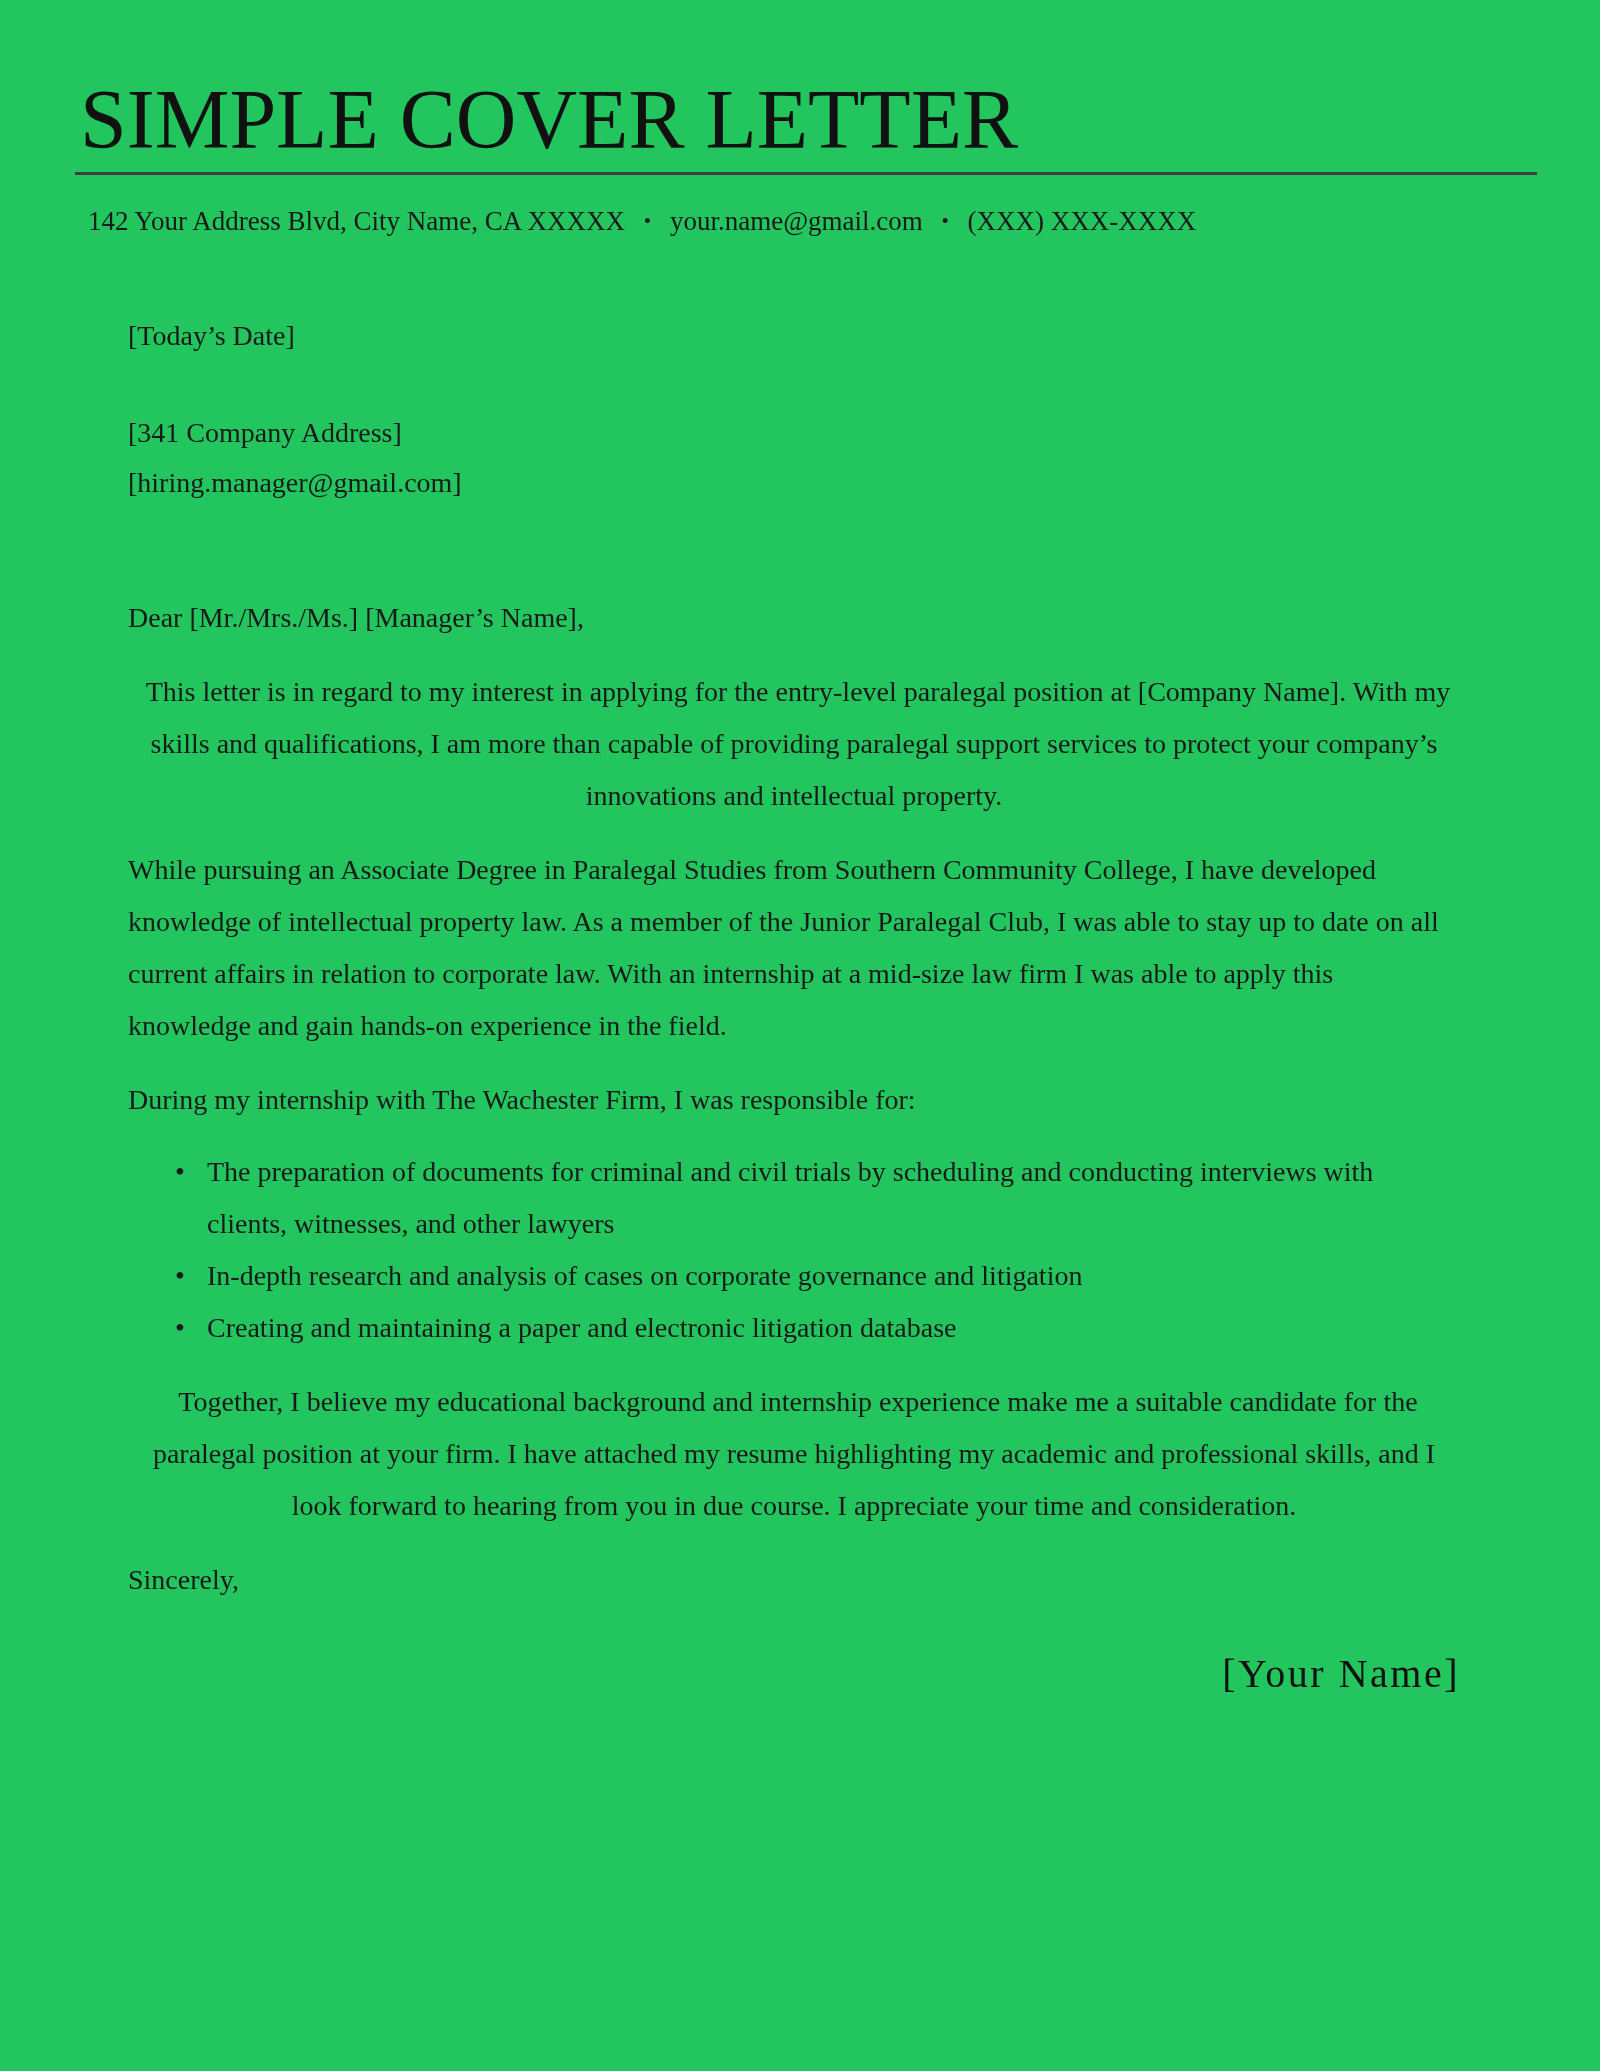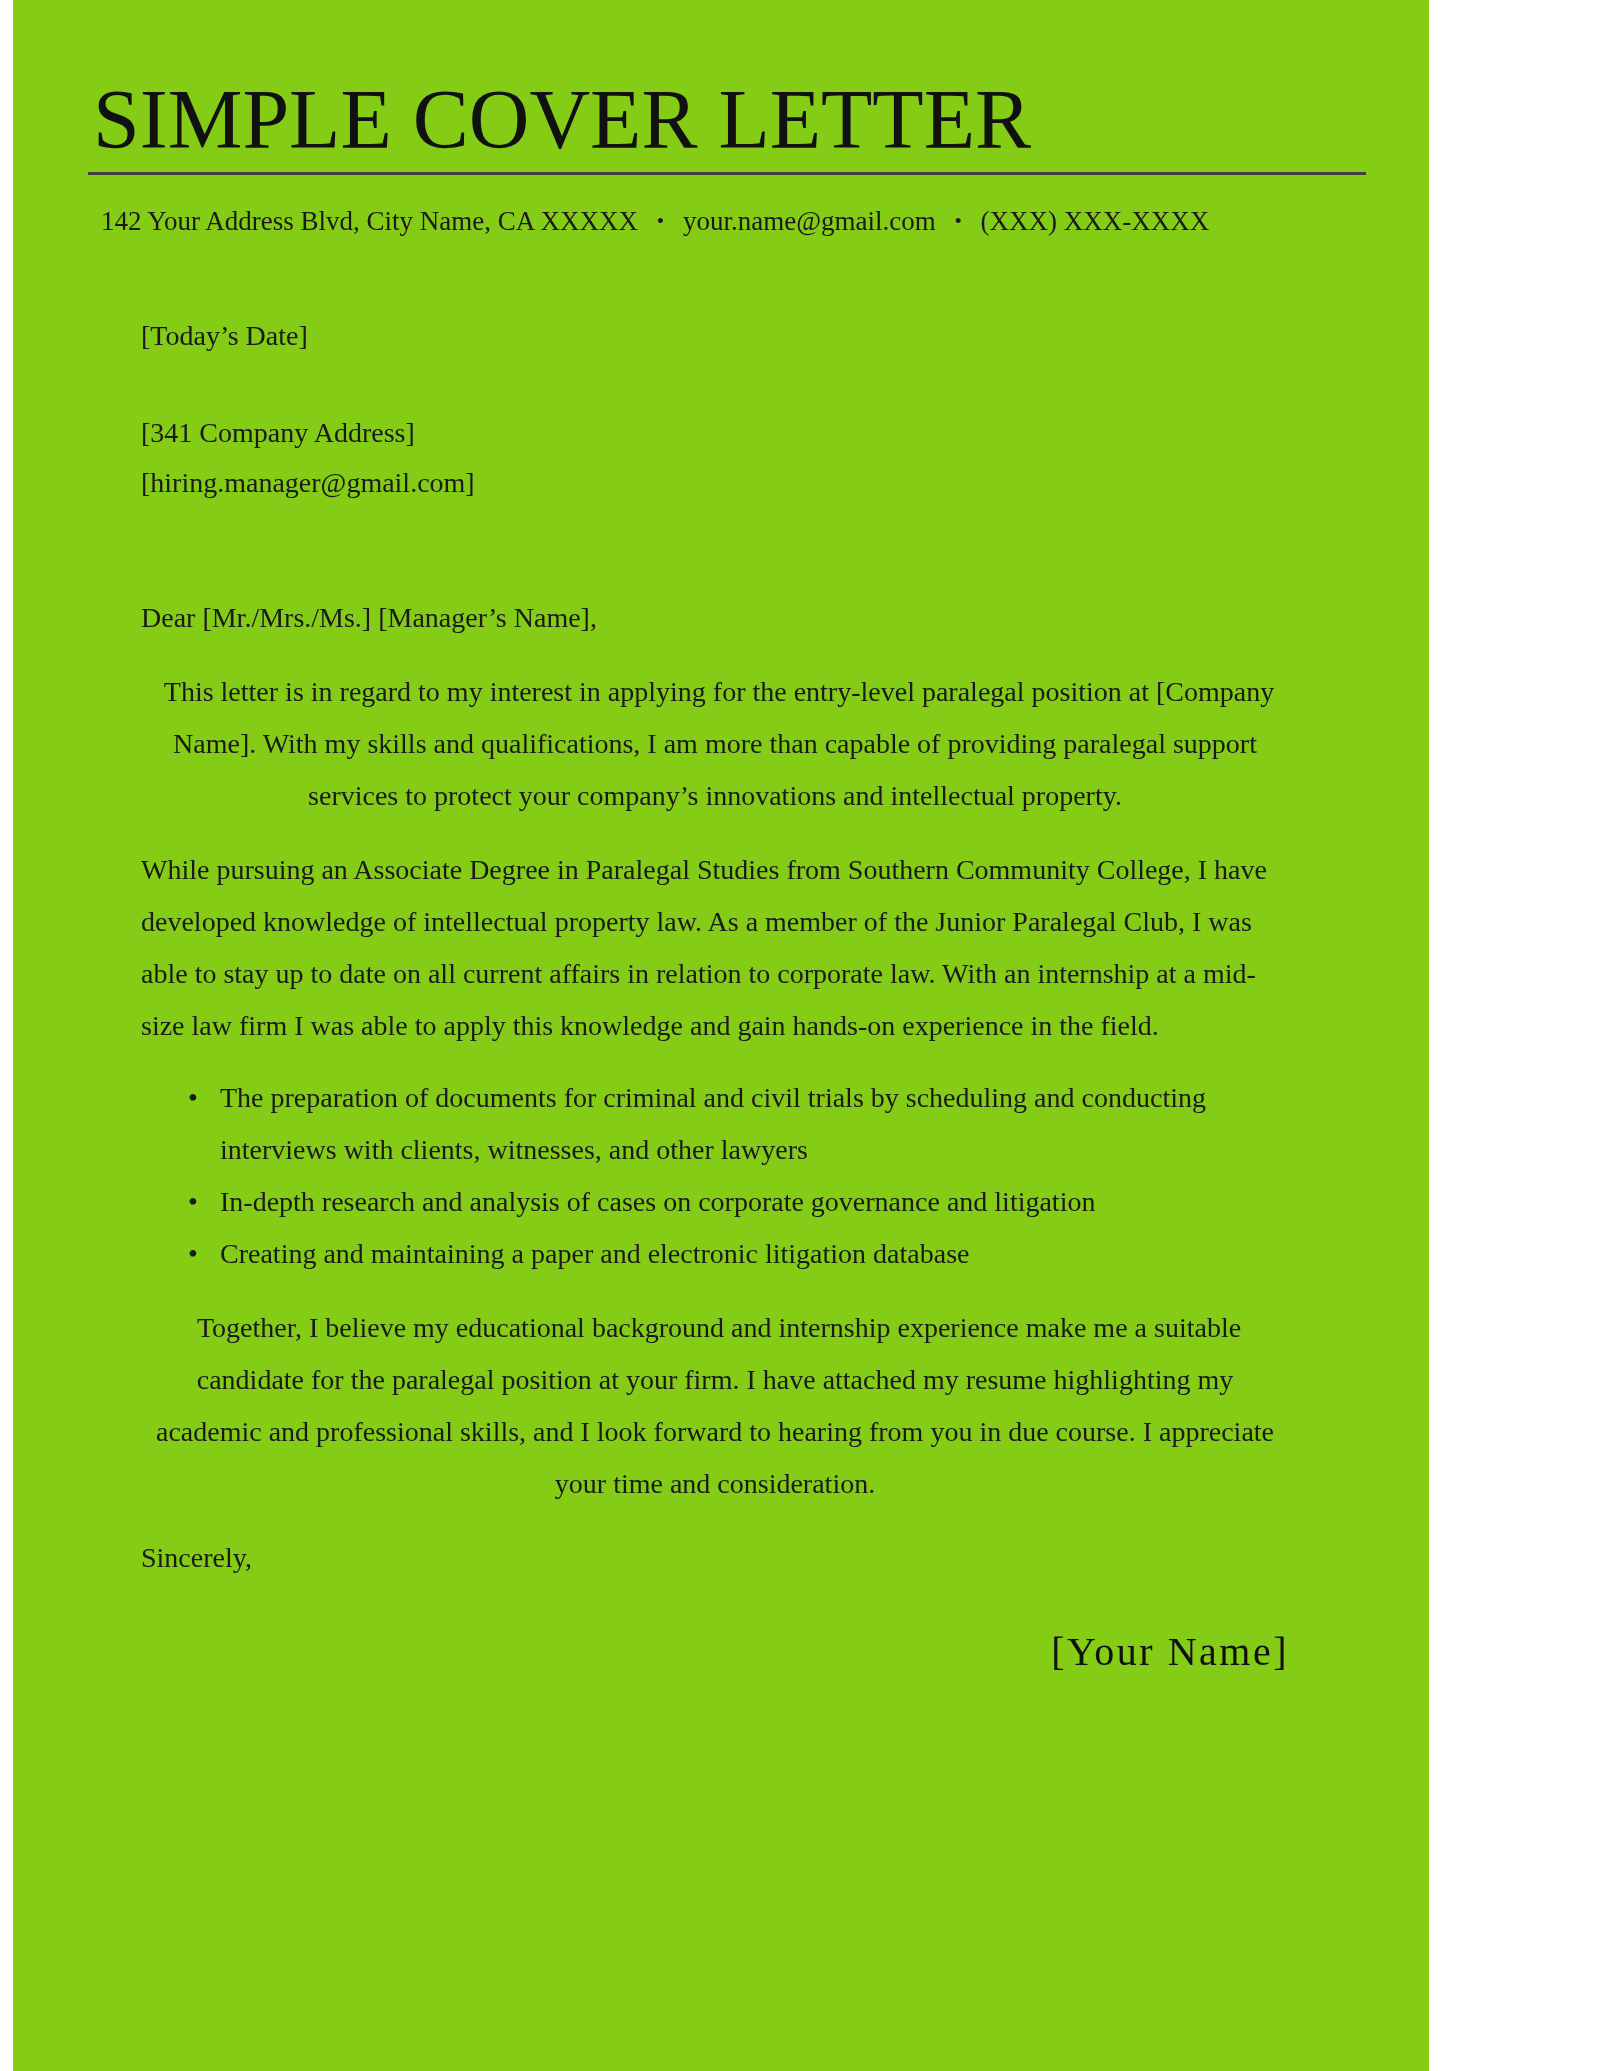--- a/index.html
+++ b/index.html
@@ -1,25 +1,24 @@
 <!DOCTYPE html>
 <html><head>
 <meta charset="utf-8">
 <style>
   * { margin: 0; padding: 0; box-sizing: border-box; }
   html, body { background: #ffffff; }
   .page {
     position: relative;
-    width: 1416px;
+    width: 1600px;
     height: 2071px;
-    background: #84cc16;
+    background: #22c55e;
     color: #1a1a1a;
     font-family: "Liberation Serif", "DejaVu Serif", serif;
     overflow: hidden;
-    margin-left: 13px;
   }
 
   
   .header { padding: 78px 63px 0 75px; }
   .title {
     margin-left: 5px;
     font-size: 84px;
     line-height: 84px;
     font-weight: 400;
     letter-spacing: 0;
@@ -114,20 +113,21 @@
       <p>[341 Company Address]</p>
       <p>[hiring.manager@gmail.com]</p>
     </div>
 
     <p class="salutation">Dear [Mr./Mrs./Ms.] [Manager’s Name],</p>
 
     <p class="para indent-sp">This letter is in regard to my interest in applying for the entry-level paralegal position at [Company Name]. With my skills and qualifications, I am more than capable of providing paralegal support services to protect your company’s innovations and intellectual property.</p>
 
     <p class="para">While pursuing an Associate Degree in Paralegal Studies from Southern Community College, I have developed knowledge of intellectual property law. As a member of the Junior Paralegal Club, I was able to stay up to date on all current affairs in relation to corporate law. With an internship at a mid-size law firm I was able to apply this knowledge and gain hands-on experience in the field.</p>
 
+    <p class="para">During my internship with The Wachester Firm, I was responsible for:</p>
 
     <ul class="bullets">
       <li>The preparation of documents for criminal and civil trials by scheduling and conducting interviews with clients, witnesses, and other lawyers</li>
       <li>In-depth research and analysis of cases on corporate governance and litigation</li>
       <li>Creating and maintaining a paper and electronic litigation database</li>
     </ul>
 
     <p class="para indent-sp">Together, I believe my educational background and internship experience make me a suitable candidate for the paralegal position at your firm. I have attached my resume highlighting my academic and professional skills, and I look forward to hearing from you in due course. I appreciate your time and consideration.</p>
 
     <p class="signoff">Sincerely,</p>

